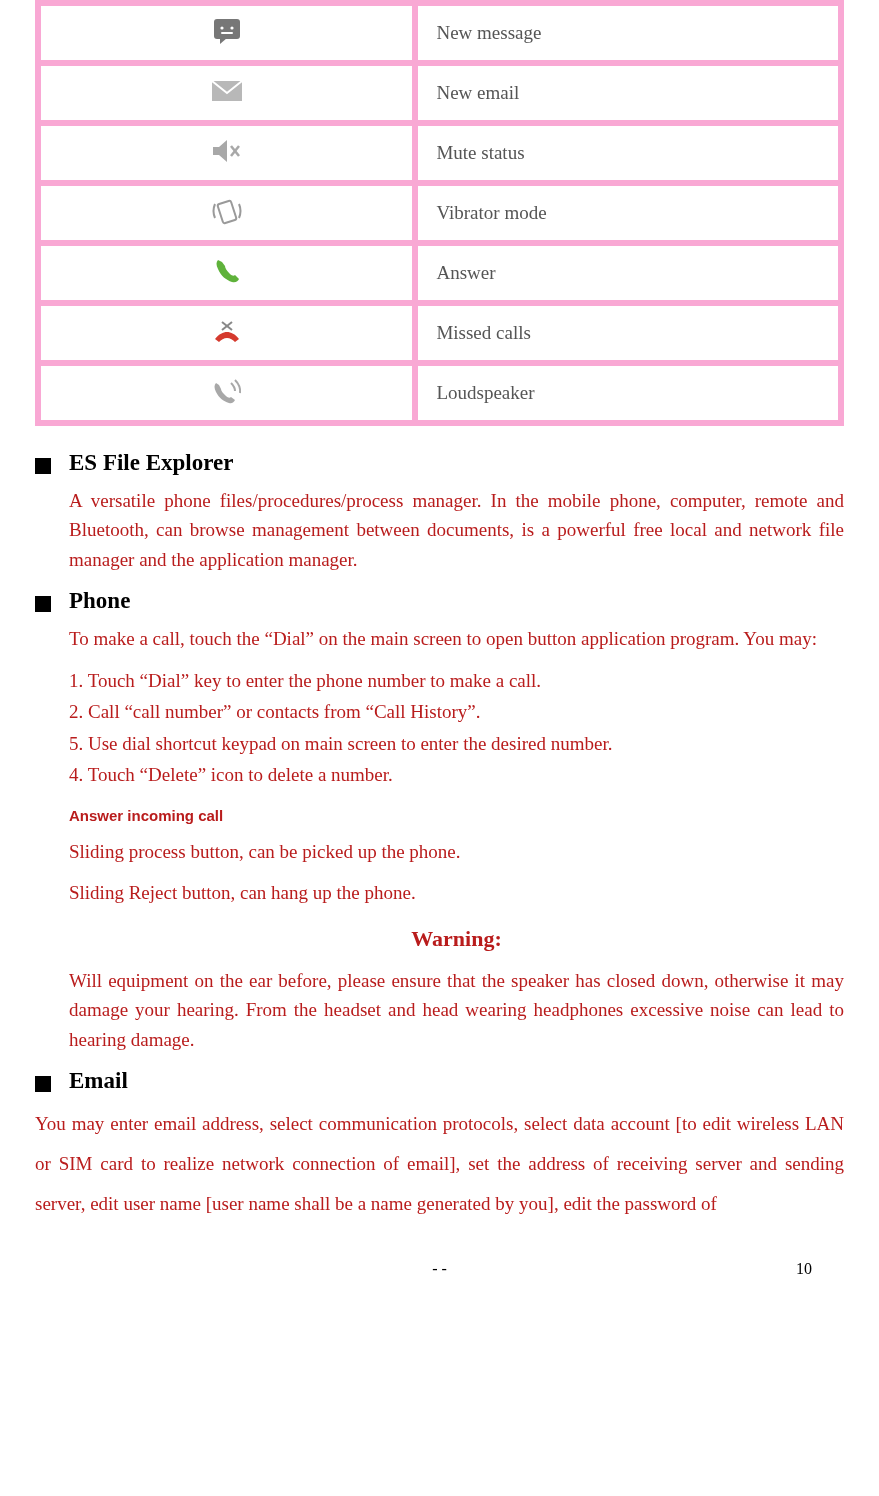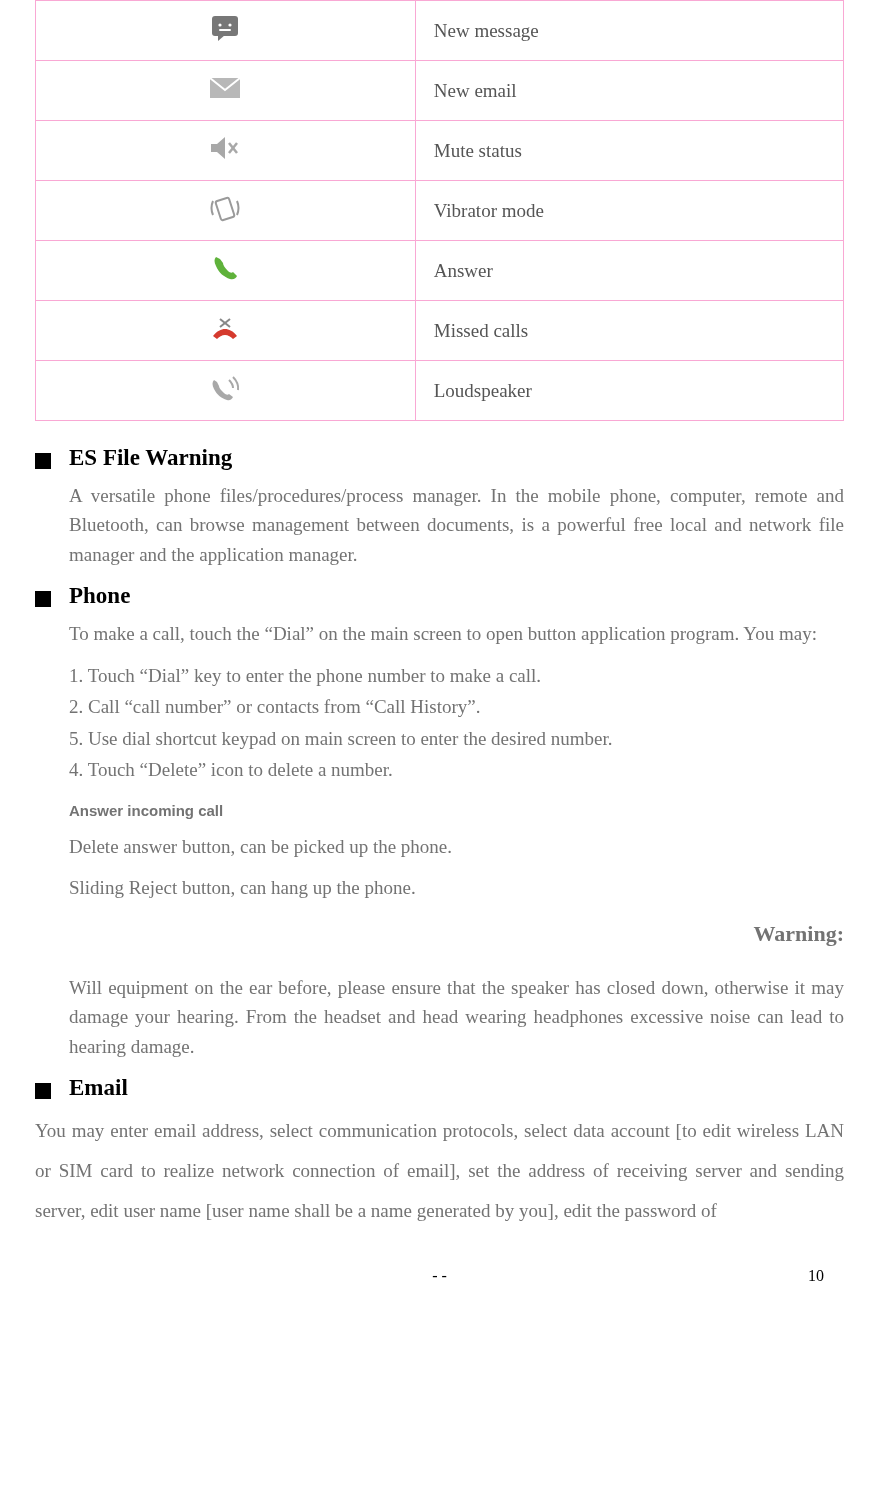--- a/index.html
+++ b/index.html
@@ -14,21 +14,21 @@
   }
   .page {
     padding: 0 35px 40px 35px;
   }
   table.icon-table {
     border-collapse: collapse;
     width: 100%;
     margin-bottom: 24px;
   }
   table.icon-table td {
-    border: 1px solid #f9a8d4;
+    border: 6px solid #f9a8d4;
     padding: 0 12px;
     vertical-align: middle;
     height: 60px;
   }
   table.icon-table td.icon-cell {
     width: 47%;
     text-align: center;
   }
   table.icon-table td.label-cell {
     color: #555;
@@ -55,36 +55,36 @@
   }
   .section-title {
     font-weight: bold;
     font-size: 23px;
   }
   .body-text {
     margin-left: 34px;
     line-height: 1.55;
     text-align: justify;
     margin-bottom: 12px;
-    color: #737373;
+    color: #b91c1c;
   }
   .body-text.as-h {
     font-family: Arial, Helvetica, sans-serif;
     font-weight: bold;
     font-size: 15px;
     margin-top: 14px;
     margin-bottom: 10px;
     text-align: left;
   }
   .body-text.warn-h {
     font-weight: bold;
     font-size: 22px;
     margin-top: 14px;
-    margin-bottom: 22px;
-    text-align: right;
+    margin-bottom: 10px;
+    text-align: center;
     font-family: Liberation Serif, serif;
   }
   .body-full {
     margin-left: 0;
     line-height: 2.1;
     text-align: justify;
   }
   .footer {
     margin-top: 36px;
     display: flex;
@@ -92,21 +92,21 @@
     font-size: 16px;
     color: #000;
     padding: 0 8px;
   }
   .footer-dash {
     flex: 1;
     text-align: center;
   }
   .footer-num {
     width: 40px;
-    text-align: center;
+    text-align: left;
   }
 </style>
 </head>
 <body>
 
 <div class="page">
 
   <table class="icon-table">
     <tbody>
         <tr>
@@ -190,36 +190,36 @@
           </svg>
         </span>
       </td>
       <td class="label-cell">Loudspeaker</td>
     </tr>
   </tbody>
     </table>
 
   <div class="section-header">
     <span class="bullet-sq"></span>
-    <span class="section-title">ES File Warning</span>
+    <span class="section-title">ES File Explorer</span>
   </div>
   <div class="body-text">A versatile phone files/procedures/process manager. In the mobile phone, computer, remote and Bluetooth, can browse management between documents, is a powerful free local and network file manager and the application manager.</div>
 
   <div class="section-header">
     <span class="bullet-sq"></span>
     <span class="section-title">Phone</span>
   </div>
   <div class="body-text">To make a call, touch the “Dial” on the main screen to open button application program. You may:</div>
   <div class="body-text" style="margin-bottom:2px;">1. Touch “Dial” key to enter the phone number to make a call.</div>
   <div class="body-text" style="margin-bottom:2px;">2. Call “call number” or contacts from “Call History”.</div>
   <div class="body-text" style="margin-bottom:2px;">5. Use dial shortcut keypad on main screen to enter the desired number.</div>
   <div class="body-text">4. Touch “Delete” icon to delete a number.</div>
 
   <div class="body-text as-h">Answer incoming call</div>
-  <div class="body-text">Delete answer button, can be picked up the phone.</div>
+  <div class="body-text">Sliding process button, can be picked up the phone.</div>
 
   <div class="body-text">Sliding Reject button, can hang up the phone.</div>
 
   <div class="body-text warn-h">Warning:</div>
   <div class="body-text">Will equipment on the ear before, please ensure that the speaker has closed down, otherwise it may damage your hearing. From the headset and head wearing headphones excessive noise can lead to hearing damage.</div>
 
   <div class="section-header">
     <span class="bullet-sq"></span>
     <span class="section-title">Email</span>
   </div>

